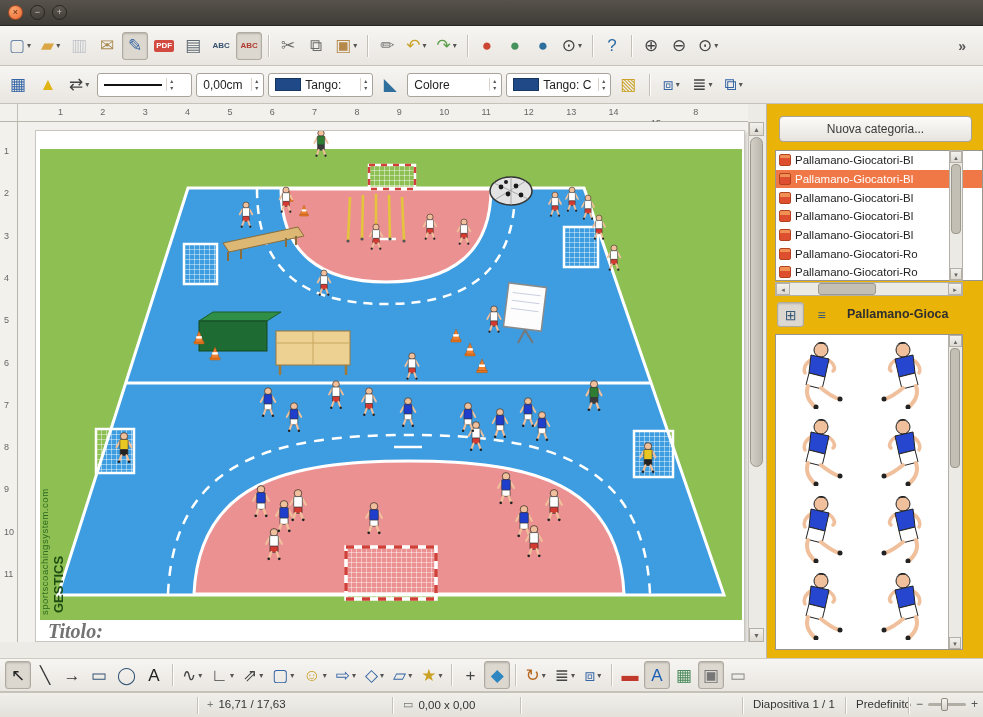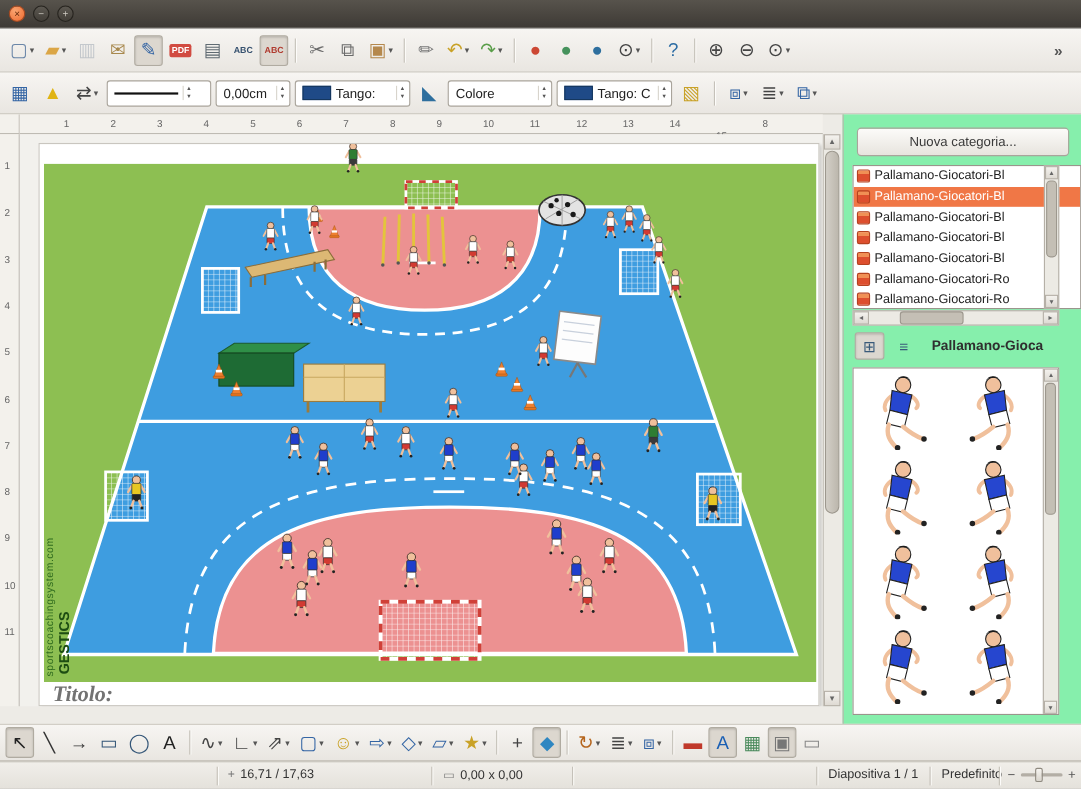--- a/index.html
+++ b/index.html
@@ -53,21 +53,21 @@
   use.ty{--shirt:#e8c722;--shorts:#222222}
   use.tg{--shirt:#2e7d32;--shorts:#3a3a3a}
 
   
   .vscroll{position:absolute;left:748px;top:122px;width:16px;height:520px;background:#eceae4;border-left:1px solid #c6c2ba}
   .scrarrow{display:block;width:100%;height:14px;text-align:center;font-size:7px;color:#666;line-height:14px;background:linear-gradient(#f4f2ee,#dedad3);border:1px solid #b5b0a7}
   .vthumb{position:absolute;left:1px;top:15px;width:13px;height:330px;background:linear-gradient(90deg,#d3cfc7,#bcb7ad);border:1px solid #9d988e;border-radius:7px}
   .vscroll .scrarrow.bottom{position:absolute;bottom:0}
 
   
-  .panel{position:absolute;left:766px;top:104px;width:217px;height:554px;background:#86efac;border-left:1px solid #b9b5ad}
+  .panel{position:absolute;left:766px;top:104px;width:217px;height:554px;background:#eab308;border-left:1px solid #b9b5ad}
   .newcat{position:absolute;left:12px;top:12px;width:193px;height:26px;border:1px solid #a9a49b;border-radius:4px;background:linear-gradient(#fcfbf9,#e7e4de);display:flex;align-items:center;justify-content:center;color:#3a3a3a}
   #themelist{position:absolute;left:8px;top:46px;width:208px;height:131px;background:#fff;border:1px solid #9a958c;overflow:hidden}
   .themerow{height:18.7px;display:flex;align-items:center;gap:4px;padding:0 2px 0 3px;font-size:11.5px;white-space:nowrap;overflow:hidden}
   .themerow.selected{background:#f07746;color:#fff}
   .docico{width:12px;height:12px;border-radius:2px;background:linear-gradient(180deg,#f09055 0 35%,#dd4f2e 35% 100%);border:1px solid #b5421f;flex:none}
   .listvscroll{position:absolute;left:182px;top:46px;width:14px;height:131px;background:#eceae4;border:1px solid #b5b0a7}
   .listvscroll .scrarrow{height:12px;line-height:12px;font-size:6px}
   .listvscroll .lvthumb{position:absolute;left:1px;top:13px;width:10px;height:70px;background:#c4bfb5;border:1px solid #9d988e;border-radius:4px}
   .listvscroll .scrarrow.bottom{position:absolute;bottom:0;width:12px}
   .listhscroll{position:absolute;left:8px;top:178px;width:188px;height:14px;background:#eceae4;border:1px solid #b5b0a7;display:flex;align-items:stretch}

